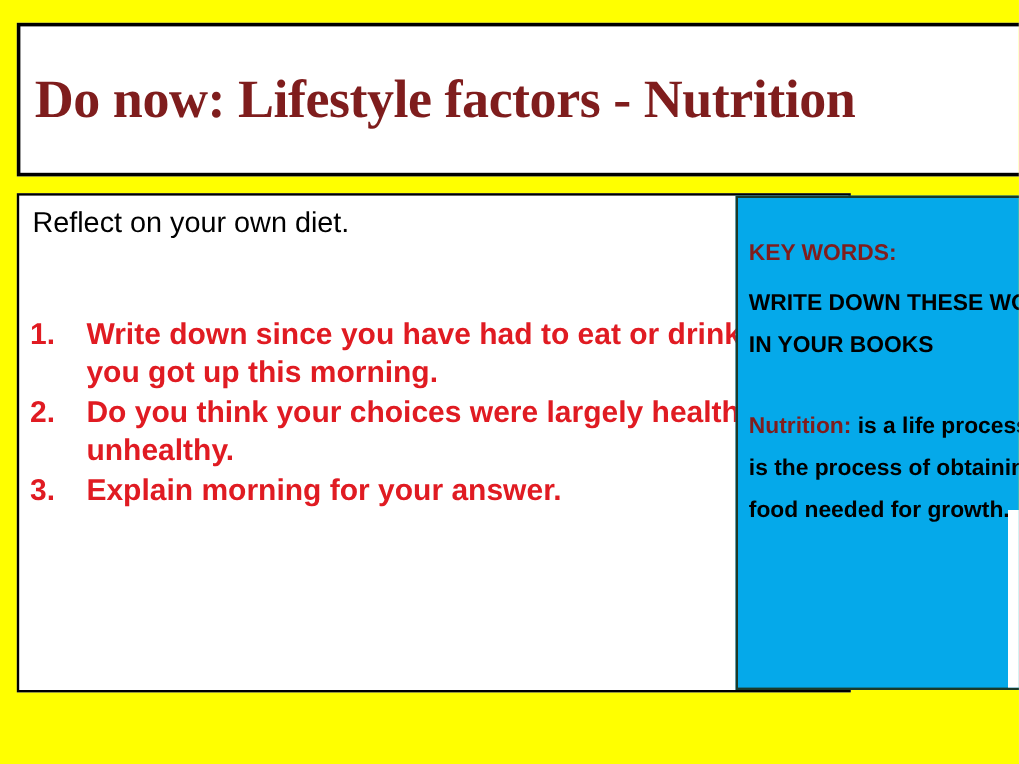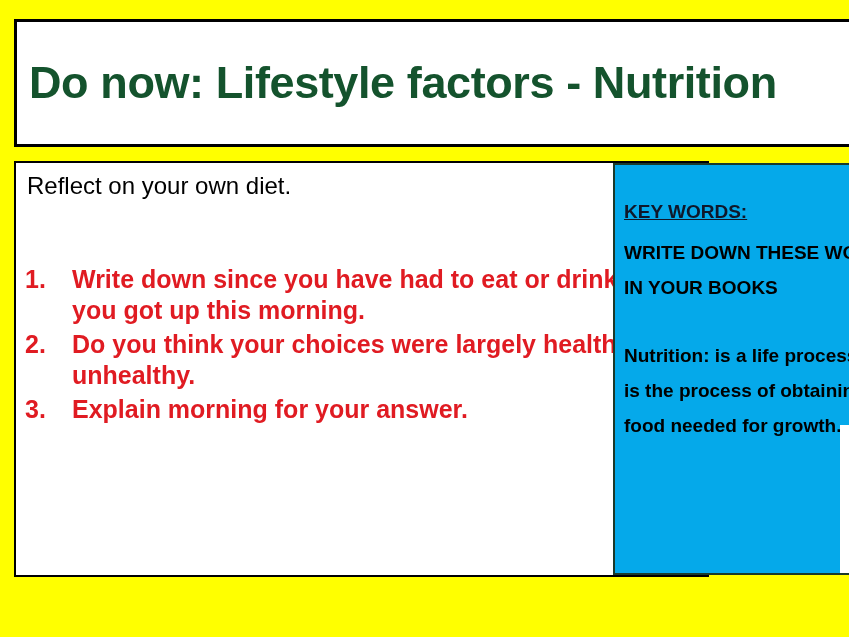--- a/index.html
+++ b/index.html
@@ -38,24 +38,24 @@
     overflow: hidden;
   }
   .title-text {
     position: absolute;
     left: 12px;
     top: 50%;
     transform: translateY(-50%);
     white-space: nowrap;
     font-size: 45px;
     font-weight: bold;
-    color: #14532d;
+    color: #7f1d1d;
     letter-spacing: -0.4px;
     line-height: 1.05;
-    font-family: Liberation Sans, sans-serif;
+    font-family: Liberation Serif, serif;
   }
 
   
   .task-box {
     position: absolute;
     left: 14px;
     top: 161px;
     width: 695px;
     height: 416px;
     background: #ffffff;
@@ -114,22 +114,21 @@
     border: 2px solid #1b3a2a;
     box-sizing: border-box;
     overflow: hidden;
   }
   .kw-heading {
     position: absolute;
     left: 9px;
     top: 35px;
     font-size: 19px;
     font-weight: bold;
-    color: #0f172a;
-    text-decoration: underline;
+    color: #7f1d1d;
     white-space: nowrap;
     line-height: 1.28;
   }
   .kw-instruction {
     position: absolute;
     left: 9px;
     top: 70px;
     width: 290px;
     font-size: 19px;
     font-weight: bold;
@@ -140,21 +139,21 @@
     position: absolute;
     left: 9px;
     top: 173px;
     width: 292px;
     font-size: 19px;
     font-weight: bold;
     color: #000000;
     line-height: 1.85;
   }
   .kw-term {
-    color: #000000;
+    color: #7f1d1d;
   }
 
   
   .edge-card {
     position: absolute;
     left: 840px;
     top: 425px;
     width: 60px;
     height: 148px;
     background: #ffffff;

